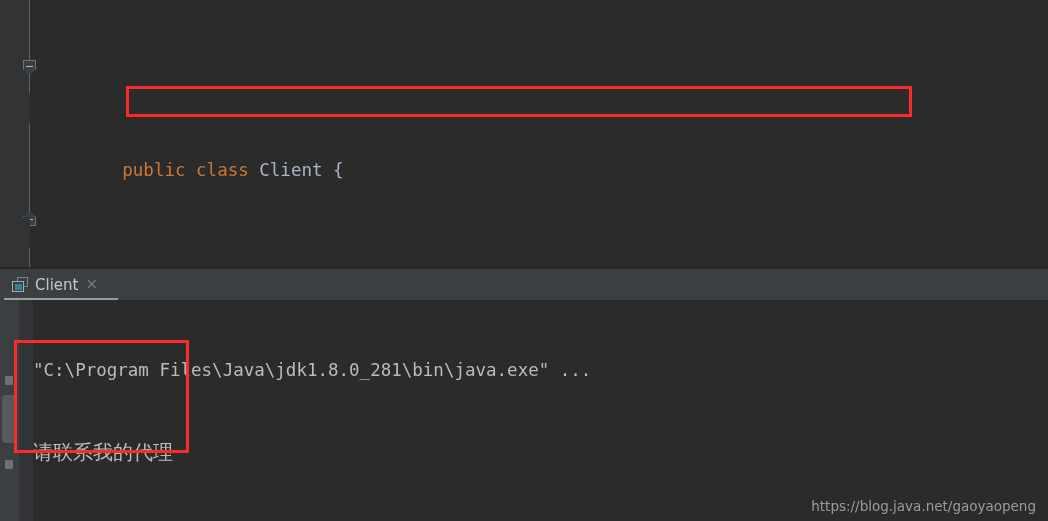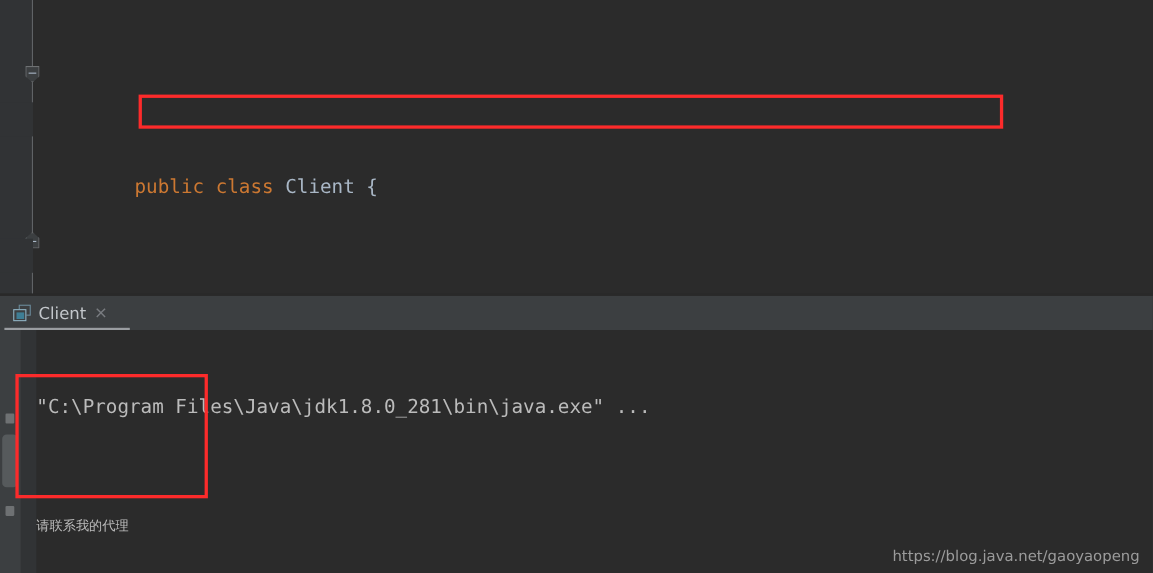--- a/index.html
+++ b/index.html
@@ -228,21 +228,21 @@
     position: absolute;
     left: 14px; top: 0;
     font-family: "DejaVu Sans Mono", monospace;
     font-size: 17.5px;
     line-height: 28px;
     color: #bbbbbb;
     white-space: pre;
     padding-left: 0px;
   }
   .cline { height: 28px; padding-left: 0px; }
-  .cline.cn { font-family: Liberation Sans, sans-serif; font-size: 12px; margin-top: 24px; }
+  .cline.cn { font-family: Liberation Mono, monospace; font-size: 20px; }
 
   .watermark {
     position: absolute;
     right: 12px;
     bottom: 7px;
     color: #9b9b9b;
     font-size: 13.5px;
     font-family: "DejaVu Sans", sans-serif;
   }
 </style>

